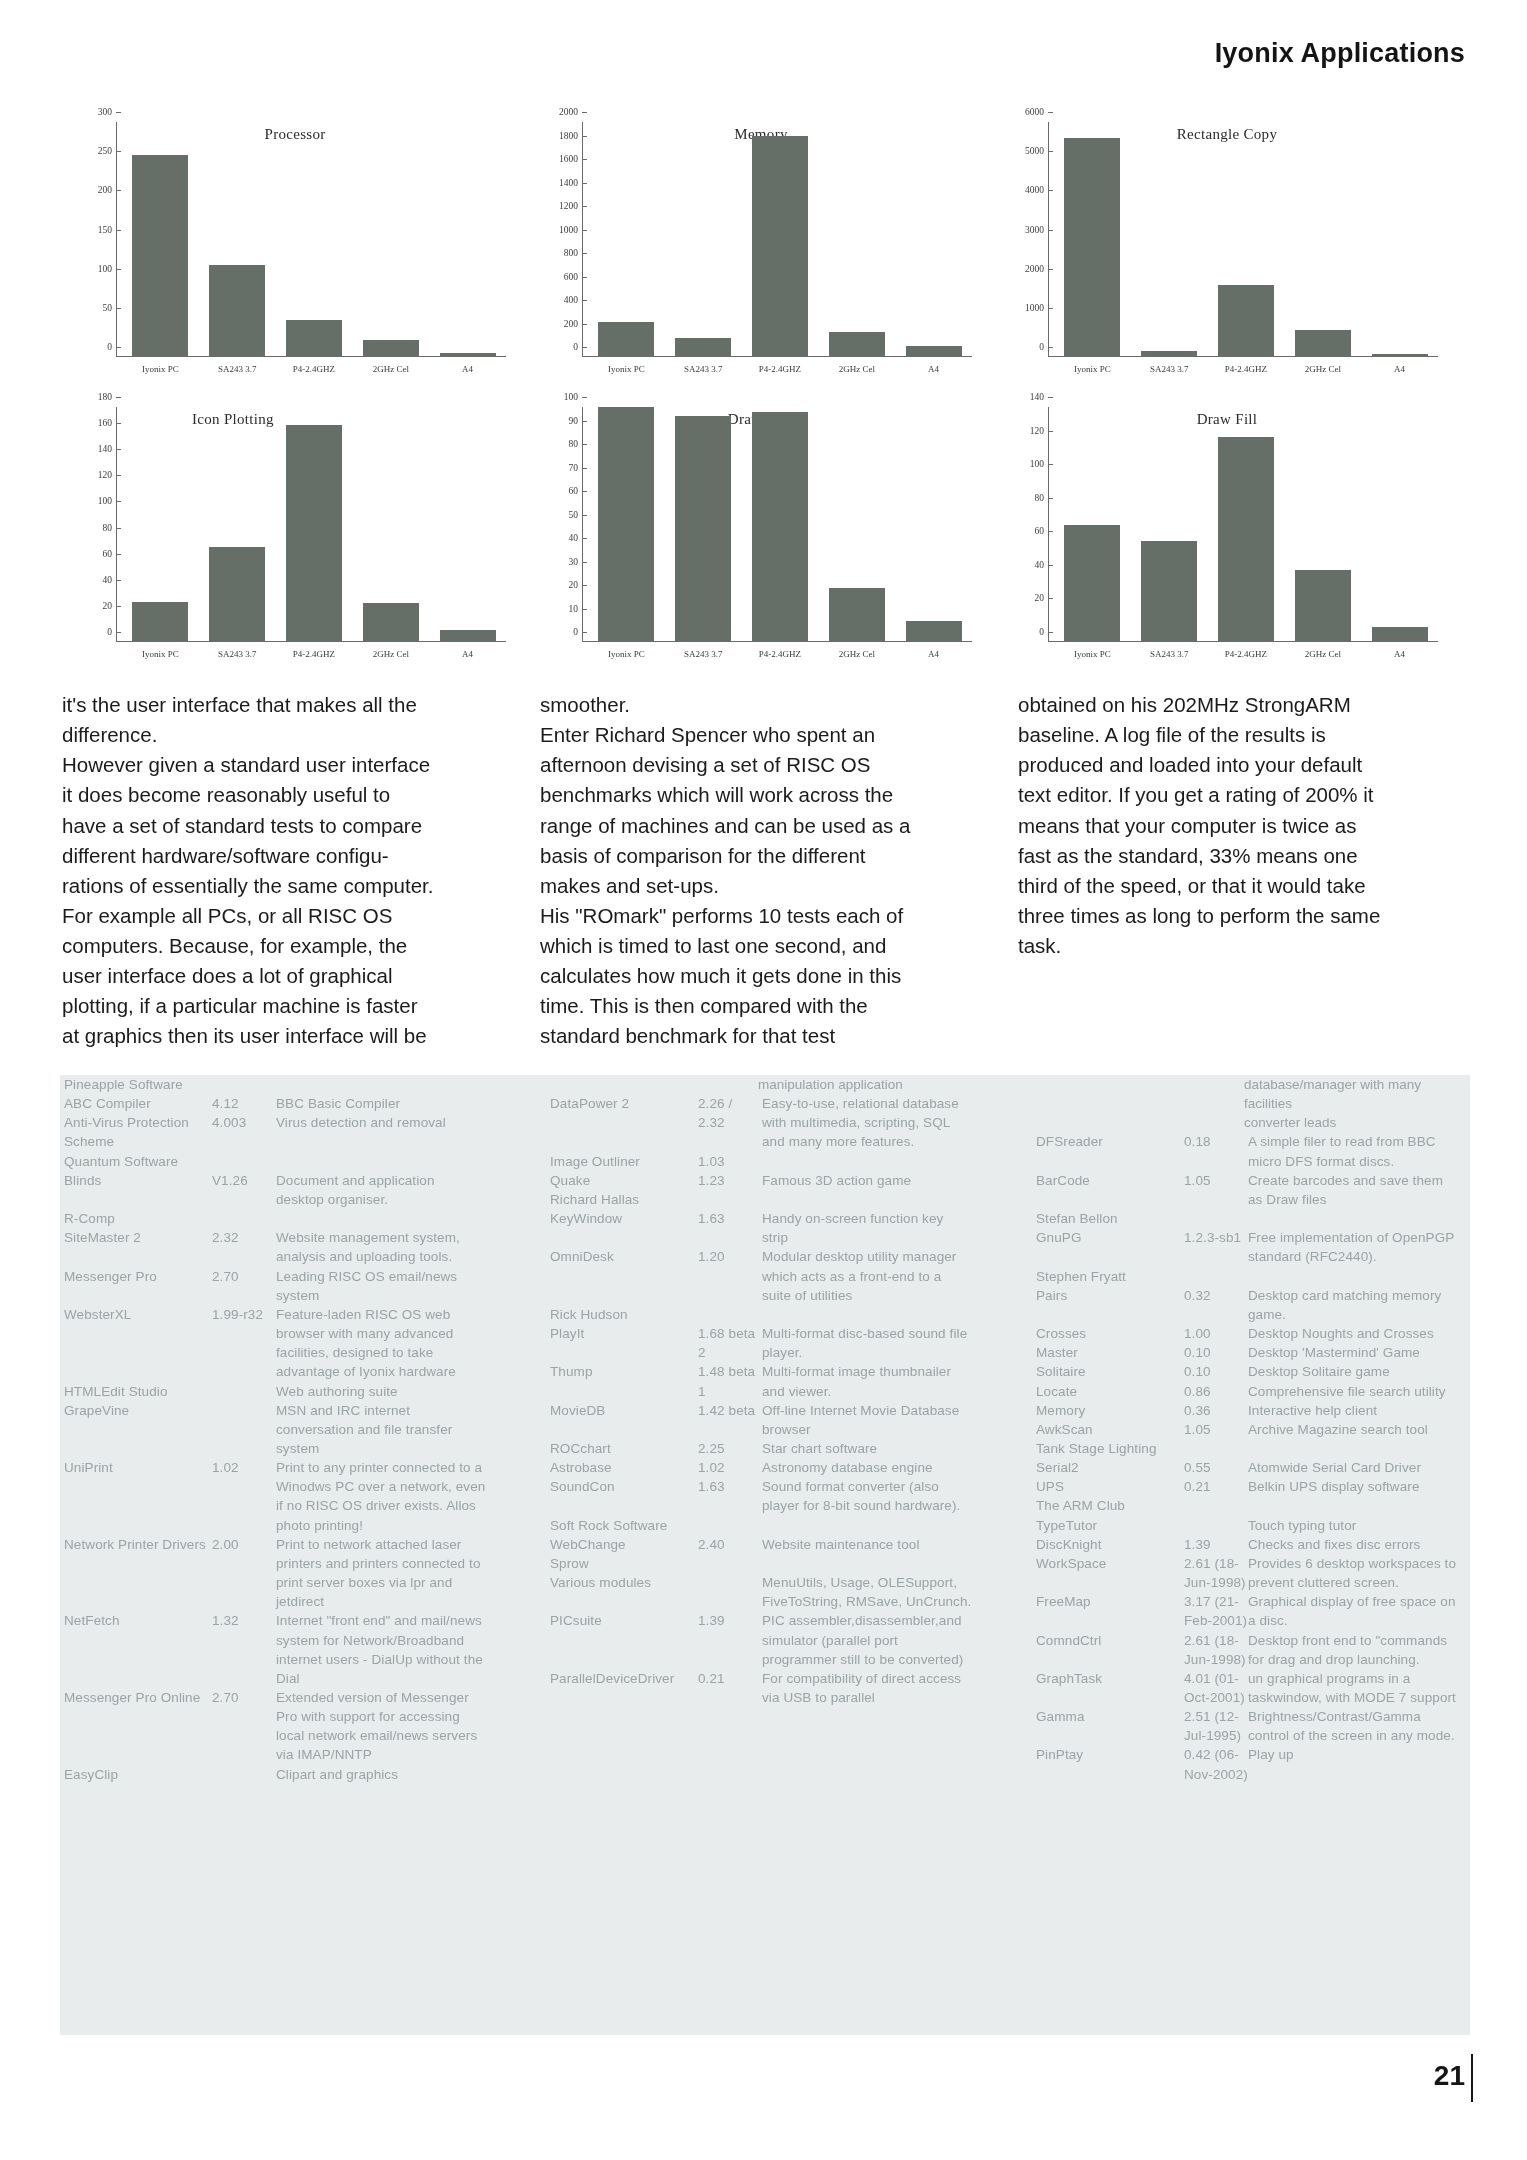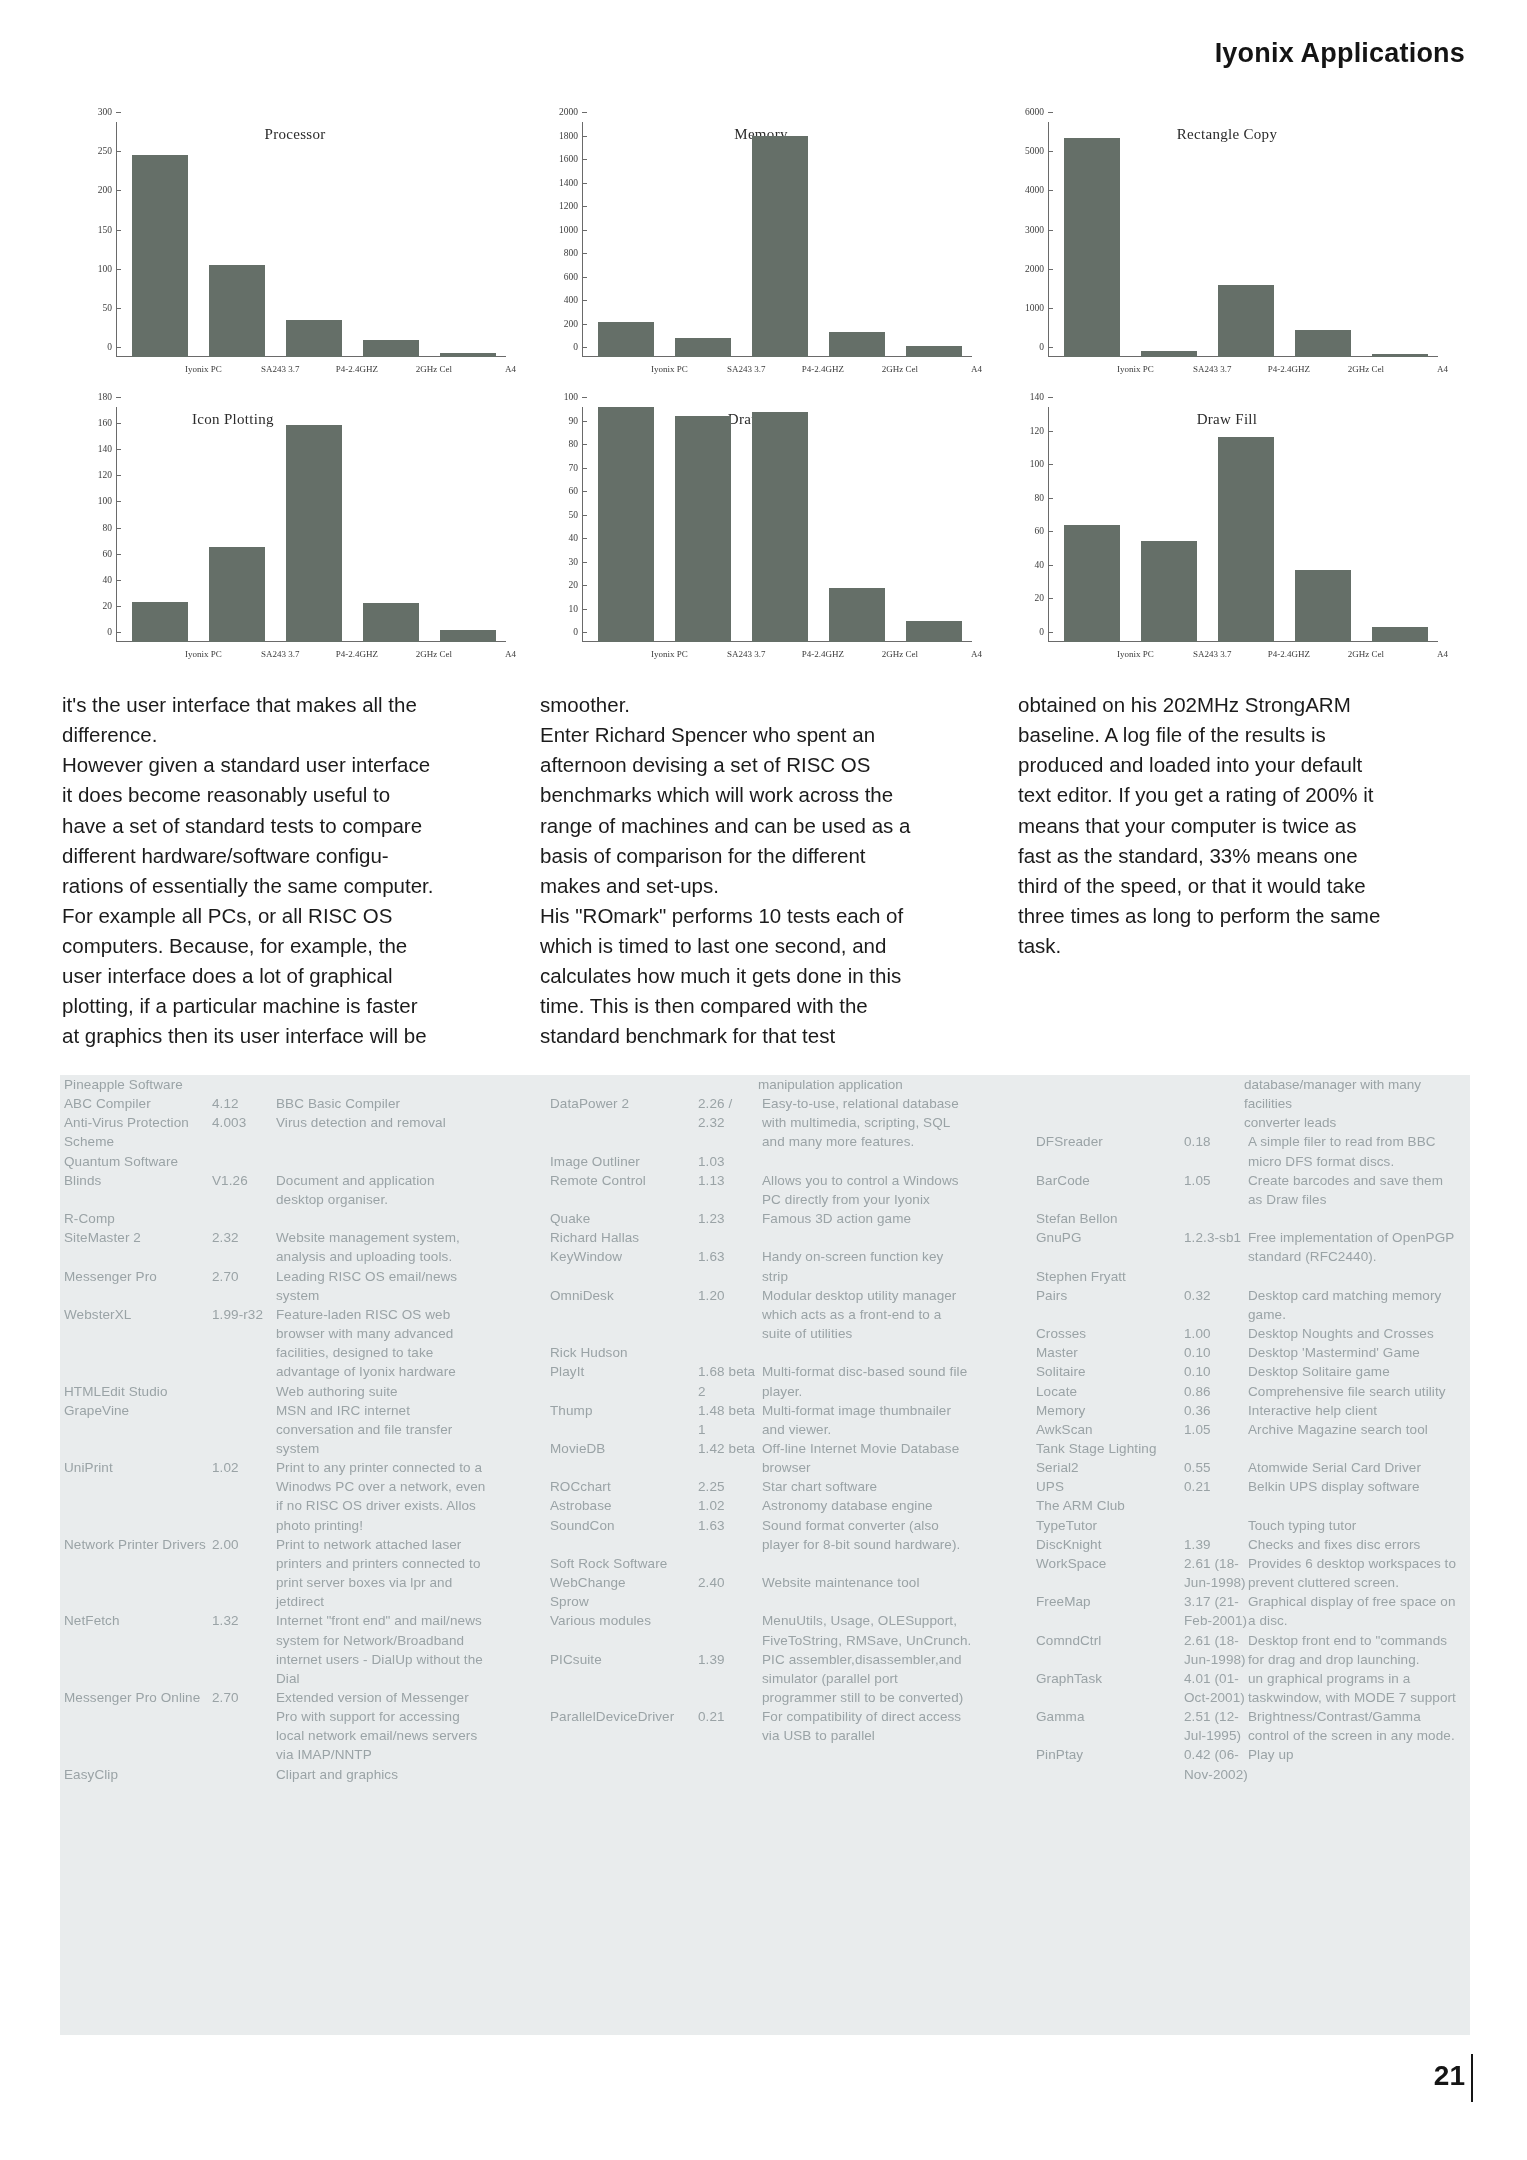--- a/index.html
+++ b/index.html
@@ -17,21 +17,21 @@
   .plot{position:absolute;left:60px;right:22px;top:14px;bottom:36px;}
   .axis-y{position:absolute;left:-6px;top:0;bottom:0;width:1px;background:#6a6a6a;}
   .axis-x{position:absolute;left:-6px;right:0;bottom:0;height:1px;background:#6a6a6a;}
   .ytick{position:absolute;right:calc(100% + 10px);transform:translateY(-50%);
       font-family:"Liberation Serif",serif;font-size:9.5px;color:#3c3c3c;white-space:nowrap;}
   .ytick i{position:absolute;left:calc(100% + 4px);top:50%;width:5px;height:1px;background:#6a6a6a;}
   .bars{position:absolute;left:0;right:0;bottom:0;top:0;display:flex;align-items:flex-end;justify-content:space-around;}
   .barwrap{position:relative;height:100%;display:flex;flex-direction:column;justify-content:flex-end;align-items:center;flex:1 1 0;}
   .bar{width:56px;background:#656f68;}
   .xlabel{position:absolute;top:calc(100% + 7px);left:50%;transform:translateX(-50%);
-      font-family:"Liberation Serif",serif;font-size:9px;color:#3a3a3a;white-space:nowrap;margin-left:43px;}
+      font-family:"Liberation Serif",serif;font-size:9px;color:#3a3a3a;white-space:nowrap;}
 
   
   .article{position:absolute;left:62px;top:690px;width:1400px;display:flex;gap:34px;}
   .col{width:444px;font-size:20.5px;line-height:1.47;color:#1b1b1b;}
   .col p{margin:0;}
 
   
   .listing{position:absolute;left:60px;top:1075px;width:1410px;height:960px;
       background:#e9eced;overflow:hidden;color:#9aa3a6;}
   .listing-inner{position:absolute;inset:0;display:flex;gap:48px;}
@@ -422,25 +422,20 @@
         <div class="lrow">
           <div class="lname">DataPower 2</div>
           <div class="lver">2.26 / 2.32</div>
           <div class="ldesc">Easy-to-use, relational database with multimedia, scripting, SQL and many more features.</div>
         </div>
         <div class="lrow">
           <div class="lname">Image Outliner</div>
           <div class="lver">1.03</div>
         </div>
         <div class="lrow">
-          <div class="lname">Remote Control</div>
-          <div class="lver">1.13</div>
-          <div class="ldesc">Allows you to control a Windows PC directly from your Iyonix</div>
-        </div>
-        <div class="lrow">
           <div class="lname">Quake</div>
           <div class="lver">1.23</div>
           <div class="ldesc">Famous 3D action game</div>
         </div>
         <div class="lrow">
           <div class="lname">Richard Hallas</div>
           <div class="lver"></div>
           <div class="ldesc"></div>
         </div>
         <div class="lrow">

